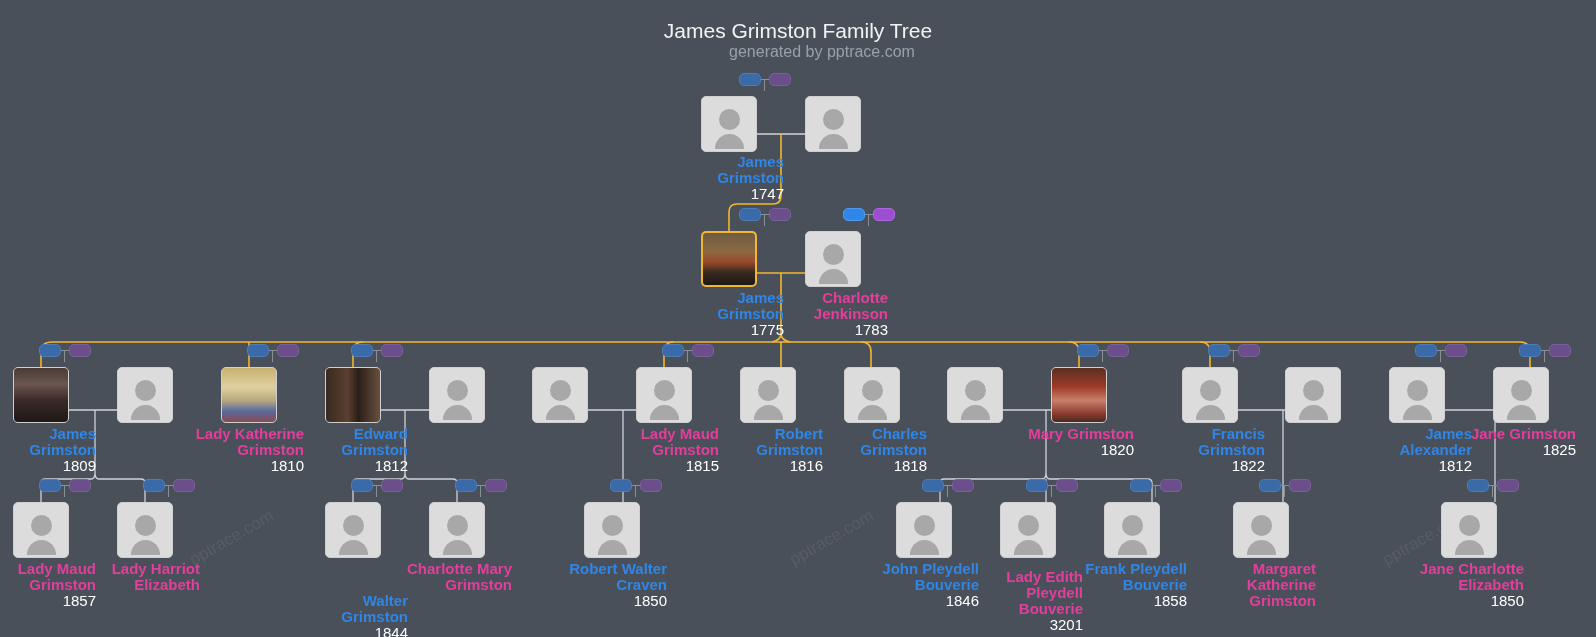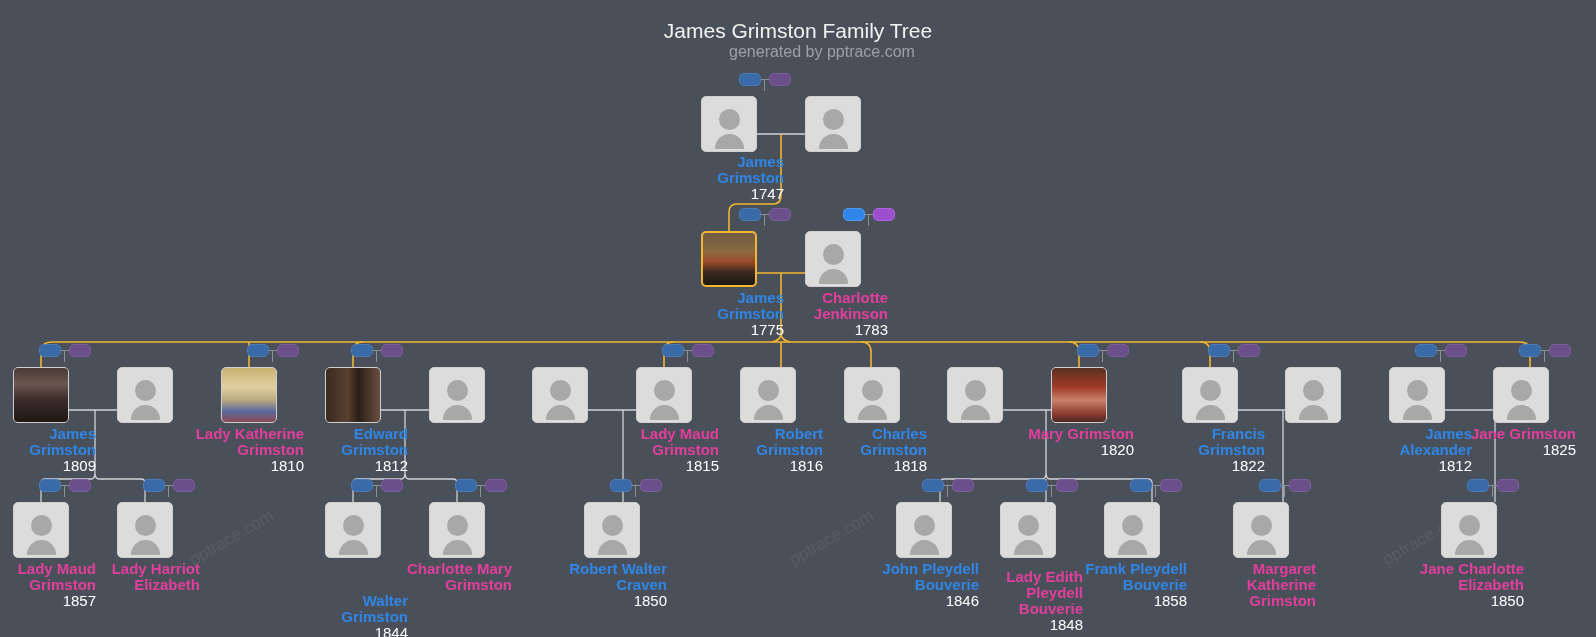--- a/index.html
+++ b/index.html
@@ -375,21 +375,21 @@
     <div class="hbar"></div>
     <div class="stem"></div>
   <div class="pill p"></div>
 </div>
 <div class="node" style="left:1000px;top:502px;">
   <div class="head"></div>
     <div class="body"></div>
 </div>
 <div class="label f" style="left:973px;top:561px;margin-top:8px;">
   <span>Lady Edith Pleydell Bouverie</span>
-  <span class="year">1848</span>
+  <span class="year">3201</span>
 </div>
 
 <div class="pills" style="left:1130px;top:479px;">
   <div class="pill b"></div>
     <div class="hbar"></div>
     <div class="stem"></div>
   <div class="pill p"></div>
 </div>
 <div class="node" style="left:1104px;top:502px;">
   <div class="head"></div>

